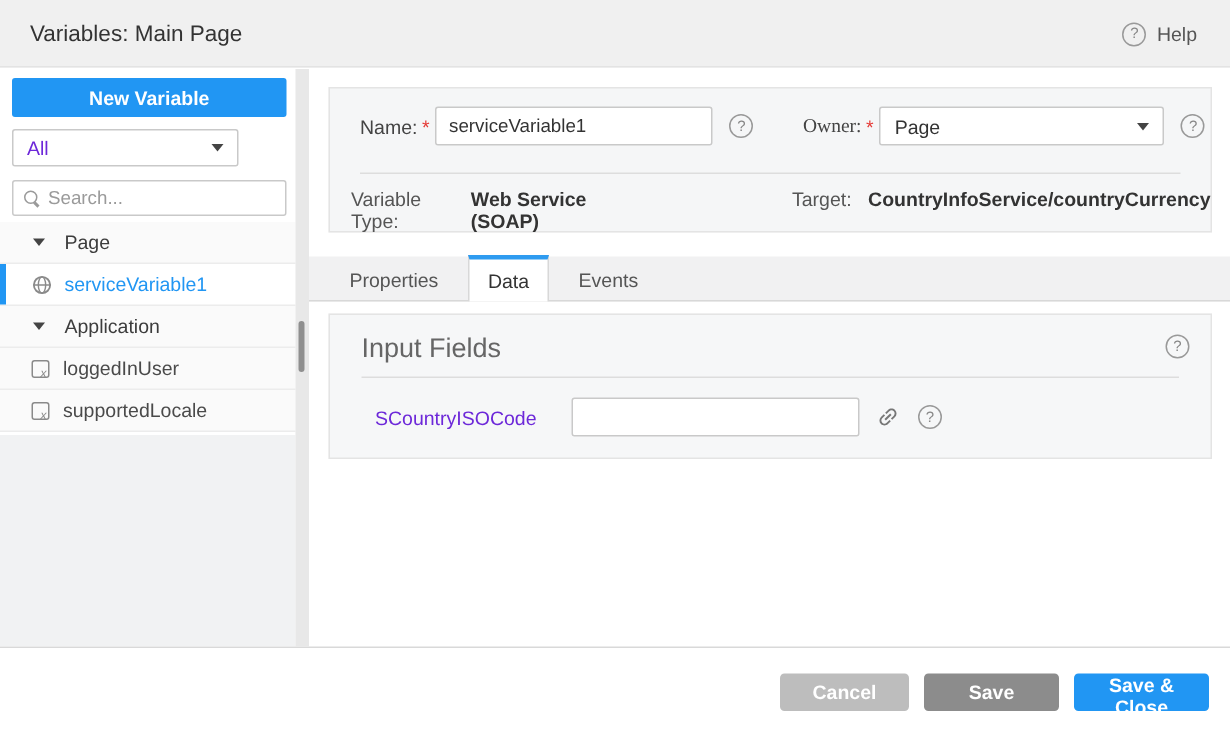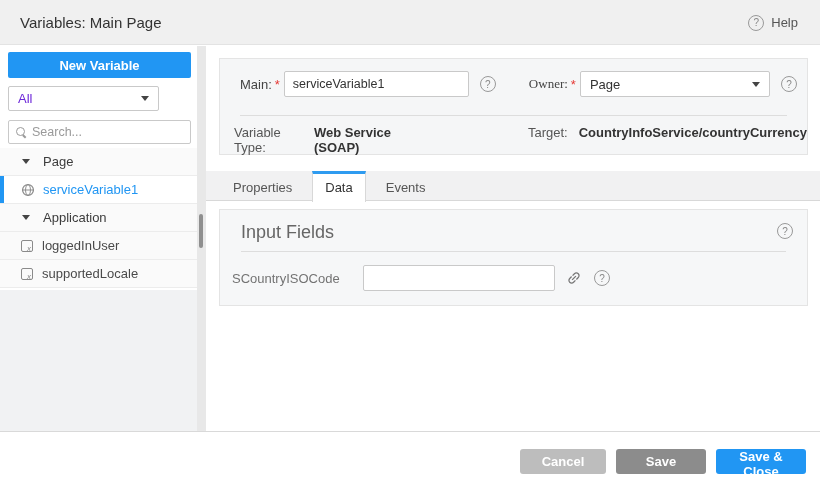--- a/index.html
+++ b/index.html
@@ -81,36 +81,36 @@
   .frow2 { position:absolute; left:0; top:66px; width:100%; height:18px; display:flex; }
   .ro-label { color:#555; }
   .ro-value { color:#333; font-weight:bold; }
   .vt-label { margin-left:14px; }
   .vt-value { margin-left:13px; }
   .tg-label { margin-left:111px; }
   .tg-value { margin-left:11px; }
 
   
   .tabbar { position:absolute; left:0; top:125px; width:614px; height:30px;
-    background:#f1f1f2; border-bottom:1px solid #d8d8d8; display:flex; align-items:center; }
+    background:#f1f1f2; border-bottom:1px solid #d8d8d8; display:flex; align-items:flex-end; }
   .tab { height:30px; display:flex; align-items:center; justify-content:center;
     padding:0 20px; color:#555; cursor:pointer; border-top:3px solid transparent; }
   .tab:first-child { margin-left:7px; }
   .tab.active { background:#fff; border-left:1px solid #d8d8d8; border-right:1px solid #d8d8d8;
     border-top:3px solid #2e9bf0; color:#333; margin-bottom:-1px; height:31px; padding:0 12px; }
 
   
   .input-panel { position:absolute; left:13px; top:163px; width:589px; height:97px;
     background:#f6f7f8; border:1px solid #e4e4e4; }
   .section-head { position:absolute; left:0; top:12px; width:100%; height:20px; display:flex; align-items:center; }
   .section-title { margin-left:21px; font-size:18px; color:#666; }
   .section-help { position:absolute; right:14px; top:1px; }
   .section-divider { position:absolute; left:21px; right:21px; top:41px; border-top:1px solid #ddd; }
   .field-row { position:absolute; left:0; top:54px; width:100%; height:28px; display:flex; align-items:center; }
-  .field-label { margin-left:12px; color:#737373; width:125px; }
+  .field-label { margin-left:30px; color:#6d28d9; width:125px; }
   .field-input { width:192px; margin-left:6px; }
   .link-btn { margin-left:10px; width:18px; height:18px; display:flex; align-items:center;
     justify-content:center; cursor:pointer; }
   .link-btn svg { transform:rotate(-45deg); }
   .field-help { margin-left:11px; }
 
   
   .footer { position:absolute; left:0; top:431px; width:820px; height:44px;
     background:#fff; border-top:1px solid #d9d9d9; }
   .footer-btns { position:absolute; right:14px; top:17px; display:flex; gap:10px; }
@@ -178,21 +178,21 @@
   </div>
 
   <div class="scroll-track">
     <div class="scroll-thumb"></div>
   </div>
 
   <div class="main">
 
     <div class="form-panel">
       <div class="frow1">
-        <span class="flabel name-label">Main:</span>
+        <span class="flabel name-label">Name:</span>
         <span class="req">*</span>
         <input class="txt-input name-input" type="text" value="serviceVariable1" style="">
         <span class="qmark help-a"></span>
         <span class="flabel owner-label">Owner:</span>
         <span class="req">*</span>
         <div class="select-box">
           <span>Page</span>
           <span class="caret-down"></span>
         </div>
         <span class="qmark help-a"></span>

